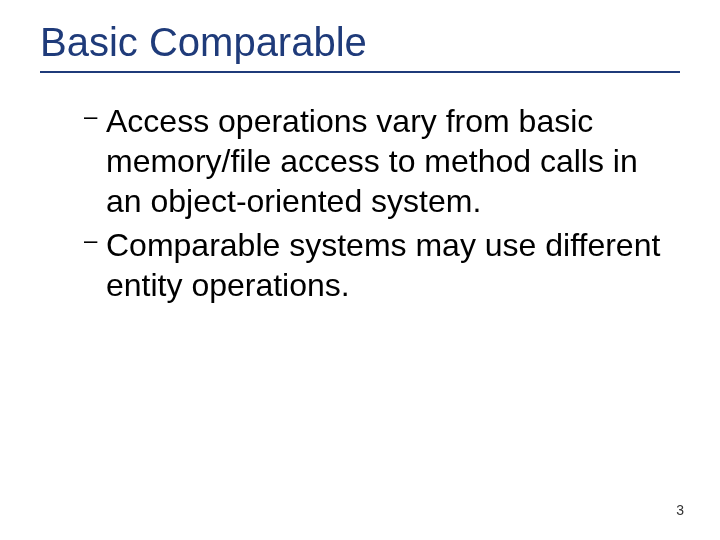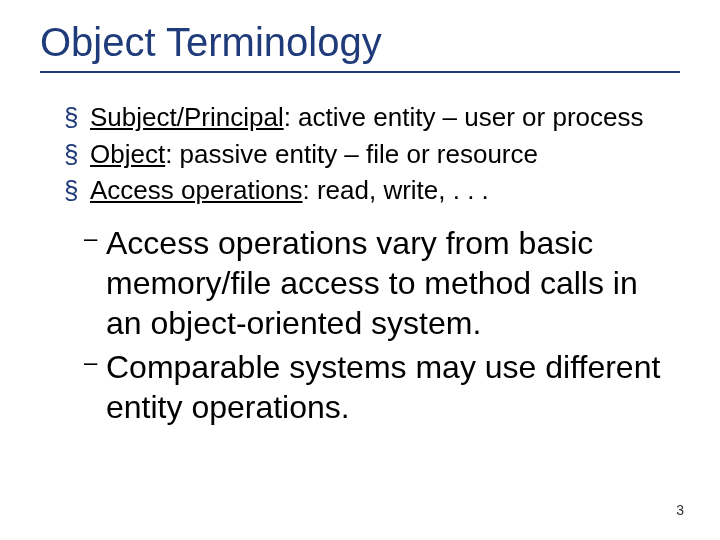--- a/index.html
+++ b/index.html
@@ -74,34 +74,23 @@
       bottom: 22px;
       right: 36px;
       font-size: 14px;
       color: #333333;
     }
   </style>
 </head>
 <body>
 
 <div class="slide">
-  <h1 class="title">Object Terminology</h1>
+  <h1 class="title">Basic Comparable</h1>
   <div class="title-underline"></div>
 
-  <ul class="bullets">
-    <li>
-      <span class="underline-word">Subject/Principal</span><span>: active entity – user or process</span>
-    </li>
-    <li>
-      <span class="underline-word">Object</span><span>: passive entity – file or resource</span>
-    </li>
-    <li>
-      <span class="underline-word">Access operations</span><span>: read, write, . . .</span>
-    </li>
-  </ul>
 
   <ul class="sub-bullets">
     <li>Access operations vary from basic memory/file access to method calls in an object-oriented system.</li>
     <li>Comparable systems may use different entity operations.</li>
   </ul>
 
   <div class="page-number">3</div>
 </div>
 
 </body></html>

